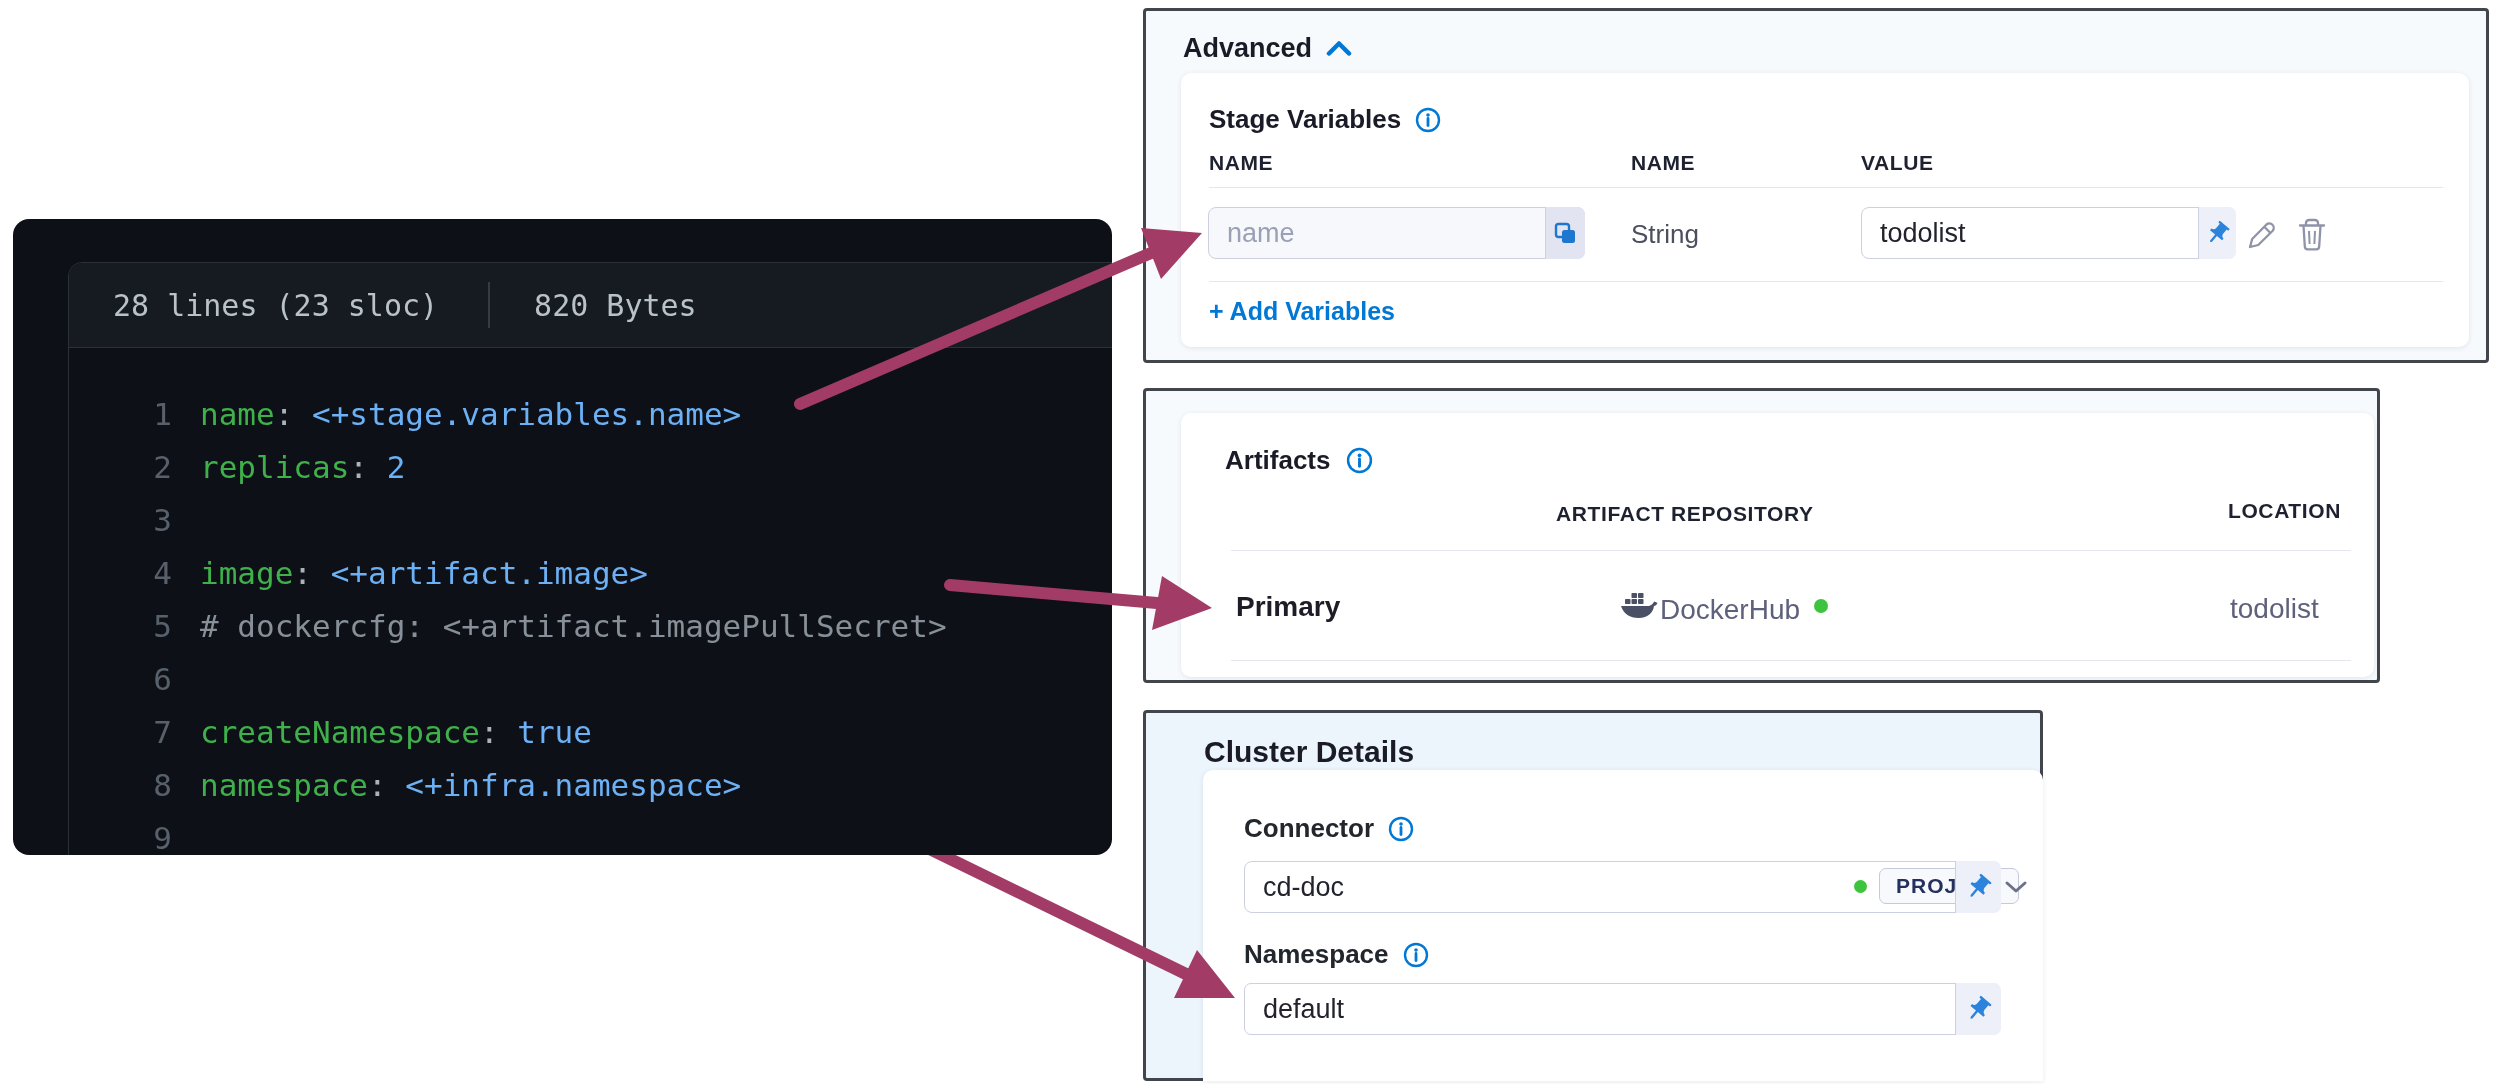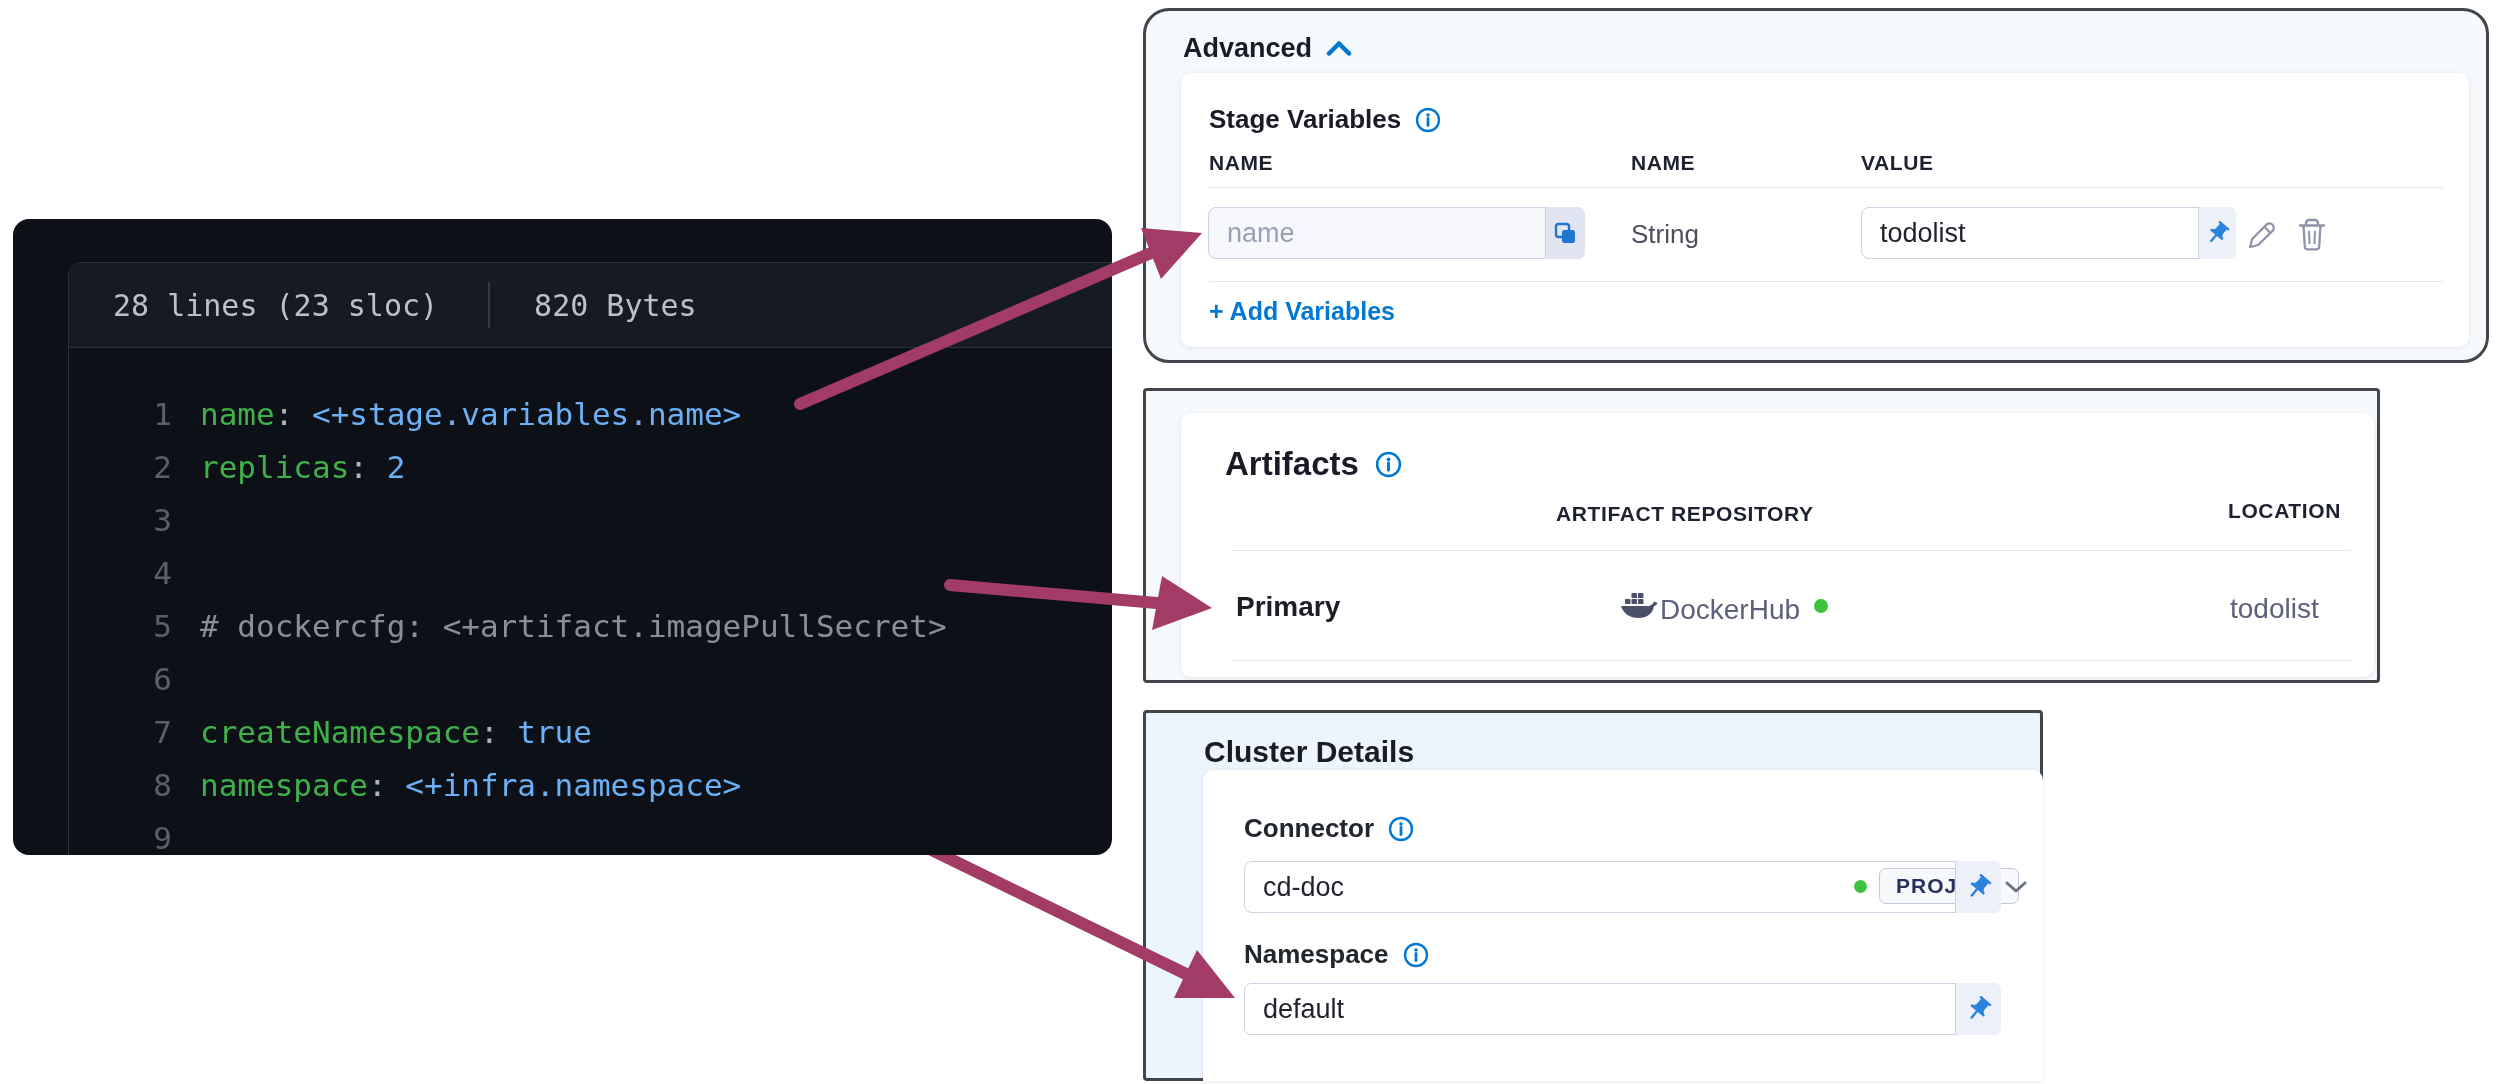--- a/index.html
+++ b/index.html
@@ -37,35 +37,35 @@
             font-family:"Liberation Sans","DejaVu Sans",sans-serif;font-size:27px;color:#23232e;
             padding:0 0 0 18px;box-sizing:border-box;outline:none;}
   .seg{position:absolute;top:0;bottom:0;border-left:1.5px solid #ccd0e0;background:#edeff9;
        border-radius:0 7px 7px 0;display:flex;align-items:center;justify-content:center;cursor:pointer;}
   .icon-btn{position:absolute;background:none;border:none;padding:0;cursor:pointer;display:flex;
             align-items:center;justify-content:center;}
   .blue-link{position:absolute;color:#0278d5;font-size:25px;font-weight:bold;cursor:pointer;}
   .green-dot{position:absolute;width:14px;height:14px;border-radius:50%;background:#3dc33d;}
 
   
-  .adv{left:1143px;top:8px;width:1340px;height:349px;background:#f6fafd;border-radius:26px;}
+  .adv{left:1143px;top:8px;width:1340px;height:349px;background:#f6fafd;}
   .adv-title{left:37px;top:22px;font-size:27px;font-weight:bold;color:#1b1b28;display:flex;align-items:center;gap:14px;}
   .adv-card{left:35px;top:62px;width:1288px;height:274px;}
   .sv-title{left:63px;top:93px;font-size:26px;display:flex;align-items:center;gap:14px;}
   .name-input{left:62px;top:196px;width:377px;height:52px;background:#f7f8fc;color:#9aa0b5;}
   .name-input::placeholder{color:#9aa0b5;opacity:1;}
   .copy-seg{width:39px;background:#e2e5f1;}
   .type-text{position:absolute;left:485px;top:208px;font-size:26px;color:#4c505e;}
   .value-input{left:715px;top:196px;width:374px;height:52px;padding-right:56px;}
   .pin-seg{width:37px;}
 
   
   .art{left:1143px;top:388px;width:1231px;height:289px;background:#f7fafd;}
   .art-card{left:35px;top:22px;width:1193px;height:264px;}
-  .art-title{left:79px;top:54px;font-size:33px;display:flex;align-items:center;gap:16px;}
+  .art-title{left:79px;top:54px;font-size:26px;display:flex;align-items:center;gap:16px;}
   .art-row-text{position:absolute;font-size:28px;}
   .slate{color:#5e617c;}
 
   
   .clu{left:1143px;top:710px;width:894px;height:365px;background:#ecf5fc;}
   .clu-title{left:58px;top:22px;font-size:30px;}
   .clu-card{left:57px;top:57px;width:840px;height:311px;border-radius:10px 10px 0 0;}
   .conn-input{left:98px;top:148px;width:756px;height:52px;}
   .ns-input{left:98px;top:270px;width:756px;height:52px;border-radius:7px;}
   .scope-badge{position:absolute;left:635px;top:7px;height:34px;padding:0 16px;border:1.5px solid #c4c9dd;
@@ -104,20 +104,21 @@
     </div>
     <div class="code-line" style="top:221px">
       <span class="ln">2</span>
       <span class="ct"><span class="tok-key">replicas</span><span class="tok-sep">: </span><span class="tok-val">2</span></span>
     </div>
     <div class="code-line" style="top:274px">
       <span class="ln">3</span>
     </div>
     <div class="code-line" style="top:327px">
       <span class="ln">4</span>
+      <span class="ct"><span class="tok-key">image</span><span class="tok-sep">: </span><span class="tok-val">&lt;+artifact.image&gt;</span></span>
     </div>
     <div class="code-line" style="top:380px">
       <span class="ln">5</span>
       <span class="ct"><span class="tok-com"># dockercfg: &lt;+artifact.imagePullSecret&gt;</span></span>
     </div>
     <div class="code-line" style="top:433px">
       <span class="ln">6</span>
     </div>
     <div class="code-line" style="top:486px">
       <span class="ln">7</span>

